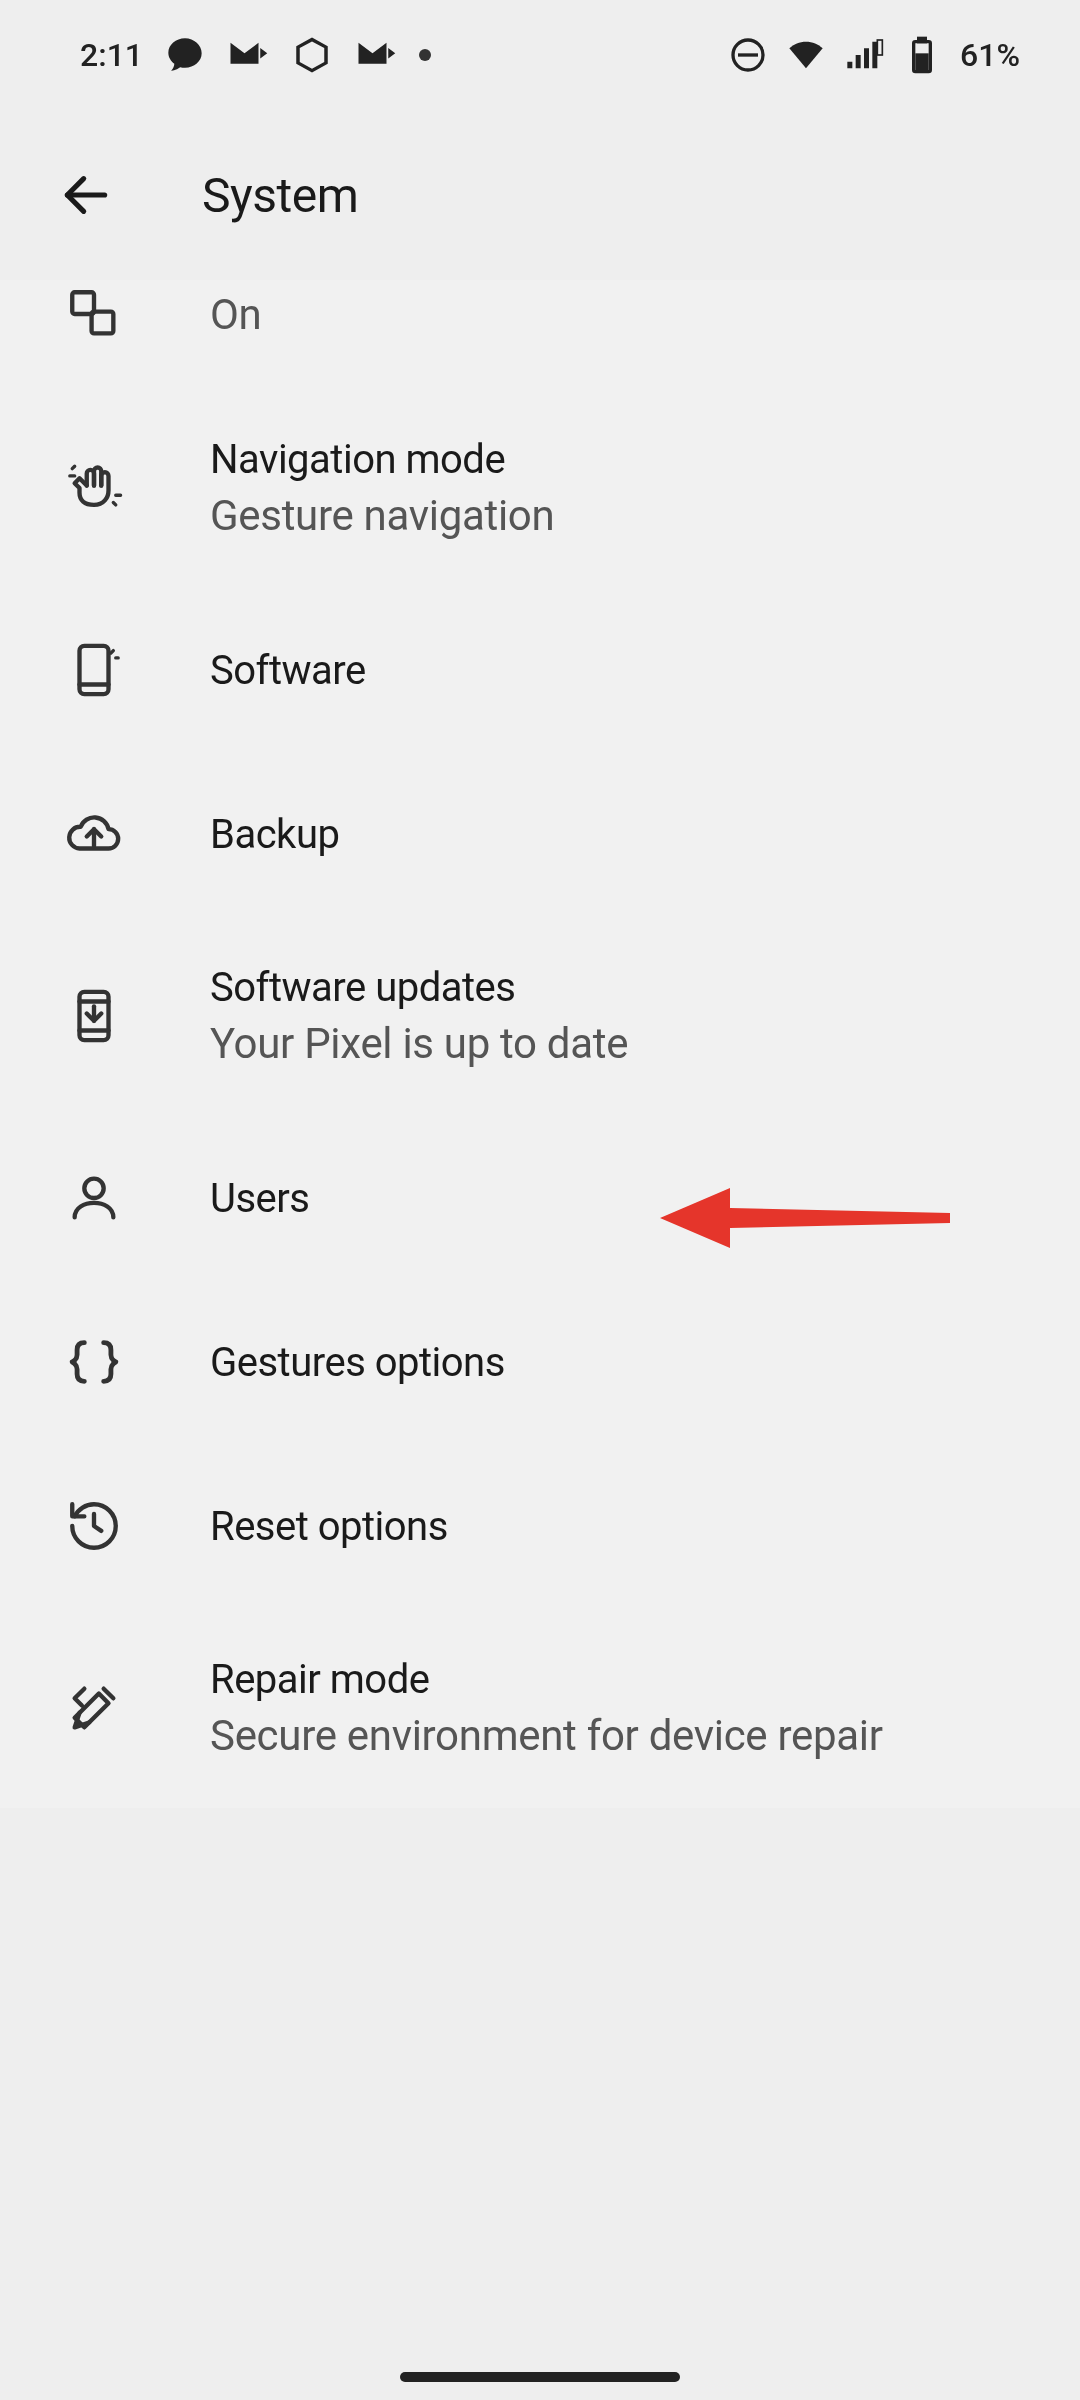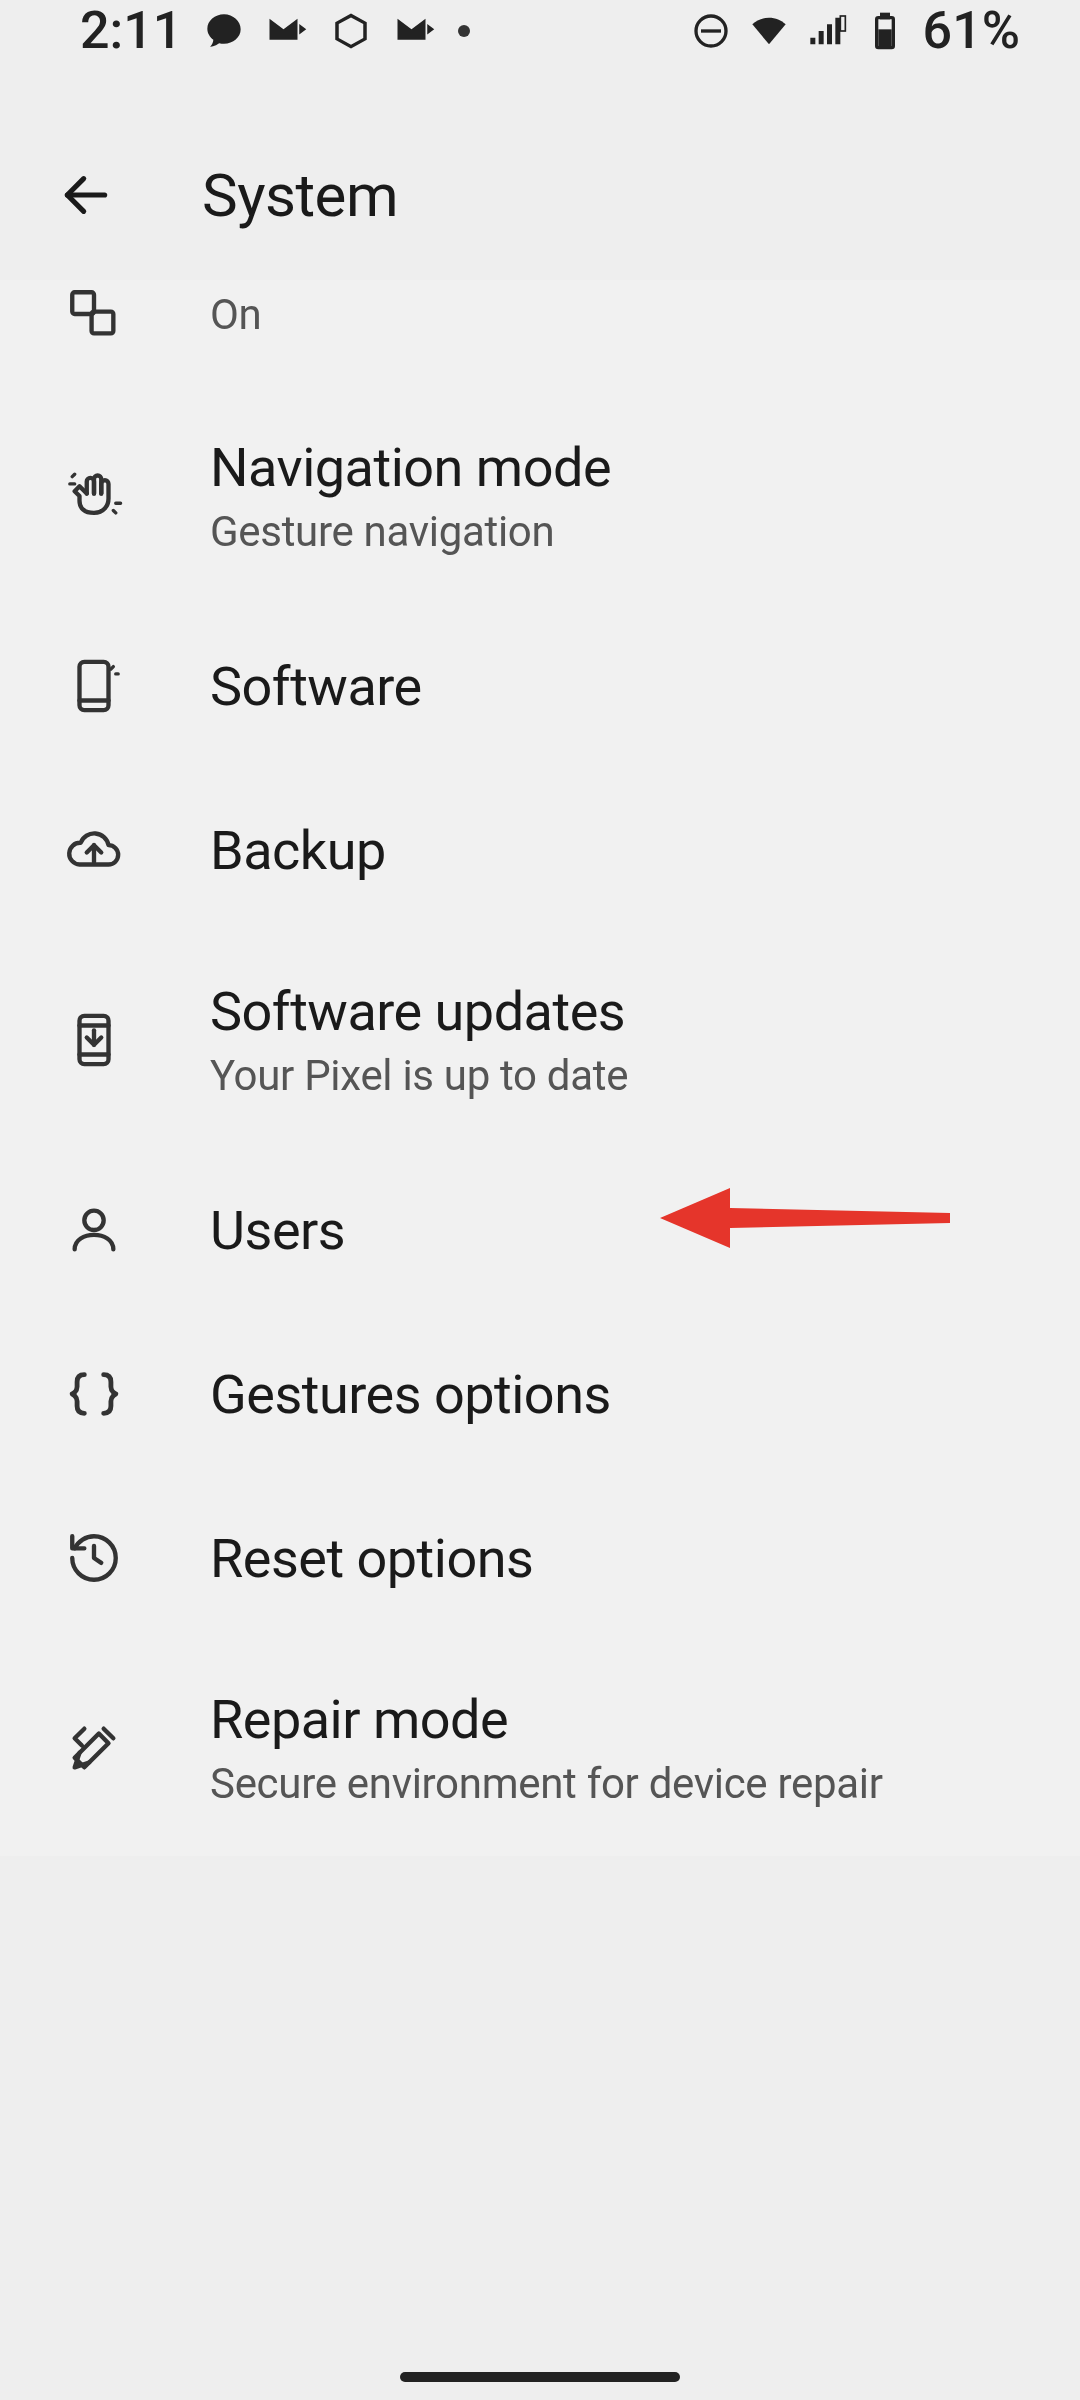--- a/index.html
+++ b/index.html
@@ -1,30 +1,30 @@
 <!DOCTYPE html>
 <html><head>
 <meta charset="utf-8">
 <style>
   * { margin: 0; padding: 0; box-sizing: border-box; }
   html, body { width: 1080px; height: 2400px; background: #eeeeee; font-family: 'Roboto', 'Helvetica Neue', Arial, sans-serif; color: #1a1a1a; overflow: hidden; }
-  .status-bar { height: 110px; display: flex; align-items: flex-start; justify-content: space-between; padding: 0 60px 0 80px; font-size: 52px; font-weight: 500; color: #222; gap: 47px; }
+  .status-bar { height: 110px; display: flex; align-items: center; justify-content: space-between; padding: 0 60px 0 80px; font-size: 32px; font-weight: 500; color: #222; gap: 47px; }
   .status-left { display: flex; align-items: center; gap: 22px; }
   .status-right { display: flex; align-items: center; gap: 18px; }
   .status-right svg { width: 40px; height: 40px; }
   .header { height: 170px; display: flex; align-items: center; padding-left: 50px; gap: 80px; }
   .back-btn { width: 72px; height: 72px; display: flex; align-items: center; justify-content: center; border: none; background: none; cursor: pointer; }
-  .title { font-size: 60px; font-weight: 400; color: #1a1a1a; letter-spacing: -0.5px; }
+  .title { font-size: 48px; font-weight: 400; color: #1a1a1a; letter-spacing: -0.5px; }
   .list { background: #f1f1f1; }
   .item { display: flex; align-items: center; padding: 48px 40px 48px 60px; gap: 60px; position: relative; }
   .item.partial { padding-top: 0; padding-bottom: 40px; }
   .icon-wrap { width: 68px; height: 68px; display: flex; align-items: center; justify-content: center; flex-shrink: 0; }
   .icon-wrap svg { width: 58px; height: 58px; }
   .texts { display: flex; flex-direction: column; gap: 8px; margin-left: 22px; }
-  .item-title { font-size: 54px; font-weight: 400; color: #1a1a1a; letter-spacing: -0.5px; }
+  .item-title { font-size: 40px; font-weight: 400; color: #1a1a1a; letter-spacing: -0.5px; }
   .item-sub { font-size: 42px; font-weight: 400; color: #555; letter-spacing: -0.3px; }
   .arrow-annotation { position: absolute; left: 660px; top: 1173px; pointer-events: none; }
   .nav-handle { position: absolute; bottom: 18px; left: 50%; transform: translateX(-50%); width: 280px; height: 10px; background: #222; border-radius: 10px; }
   .dot { width: 12px; height: 12px; background: #333; border-radius: 50%; }
 </style>
 </head>
 <body>
 
 <div class="status-bar">
   <div class="status-left">

